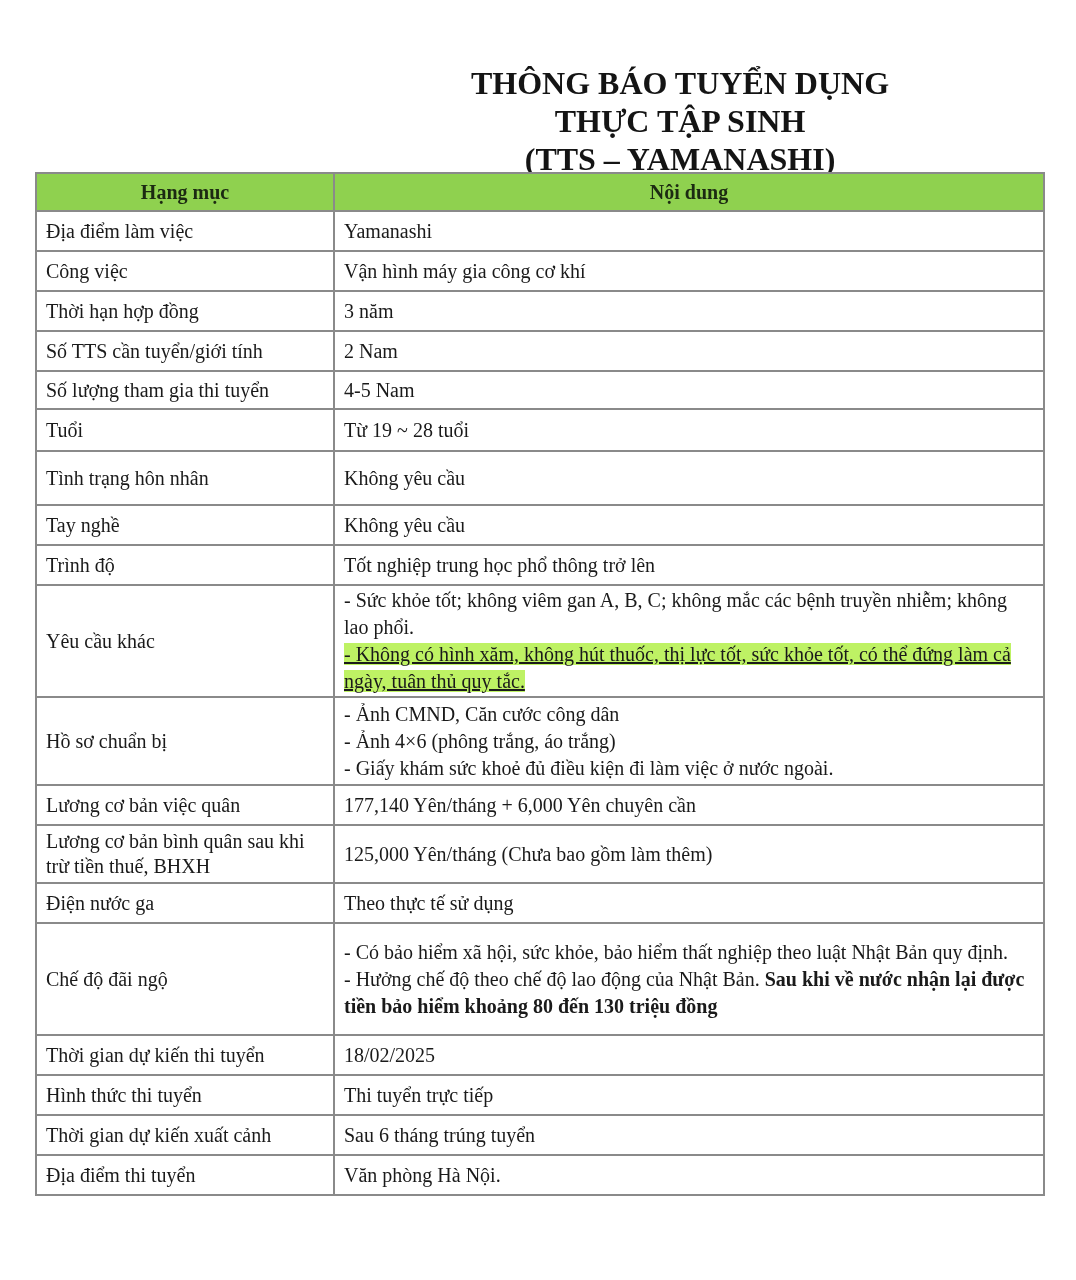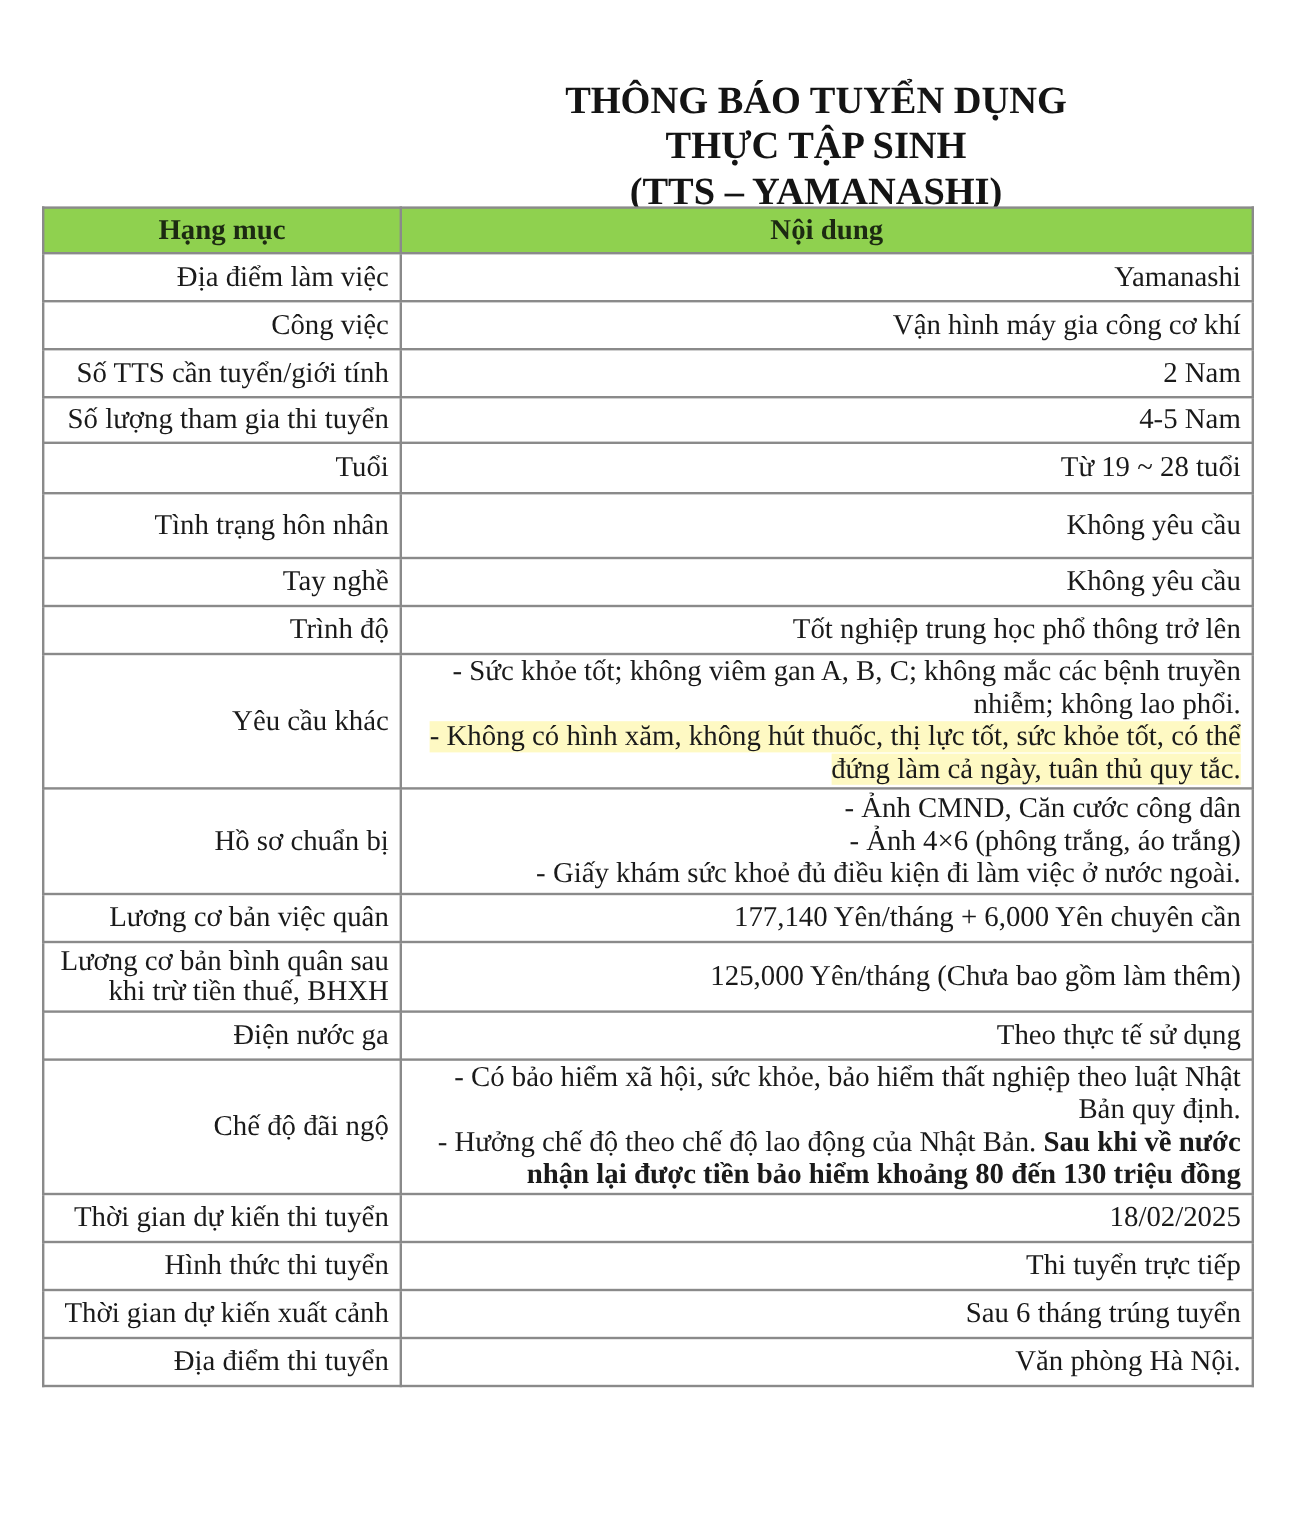--- a/index.html
+++ b/index.html
@@ -19,39 +19,38 @@
     font-size: 32px;
     line-height: 38px;
     color: #141414;
   }
   .title div { white-space: nowrap; }
   table {
     position: absolute;
     left: 35px; top: 172px;
     width: 1010px;
     border-collapse: collapse;
-    font-size: 24px;
+    font-size: 20px;
   }
   td {
     border: 2px solid #8a8a8a;
     padding: 0 9px;
     vertical-align: middle;
     line-height: 27px;
-    text-align: right;
   }
   td.c1 { width: 278px; }
   tr.hdr td {
     background: #8fd14f;
     font-weight: bold;
     text-align: center;
     color: #1c2a12;
     height: 36px;
   }
   tr.r td { height: 36px; }
-  .hl { background: #fef9c3; }
+  .hl { background: #bef264; text-decoration: underline; }
   .bold { font-weight: bold; }
 </style>
 </head>
 <body>
 
 <div class="title">
   <div>THÔNG BÁO TUYỂN DỤNG</div>
   <div>THỰC TẬP SINH</div>
   <div>(TTS – YAMANASHI)</div>
 </div>
@@ -63,20 +62,24 @@
     <td>Nội dung</td>
   </tr>
 
   <tr class="r" style="height:40px">
     <td class="c1">Địa điểm làm việc</td>
     <td>Yamanashi</td>
   </tr>
   <tr class="r" style="height:40px">
     <td class="c1">Công việc</td>
     <td>Vận hình máy gia công cơ khí</td>
+  </tr>
+  <tr class="r" style="height:40px">
+    <td class="c1">Thời hạn hợp đồng</td>
+    <td>3 năm</td>
   </tr>
   <tr class="r" style="height:40px">
     <td class="c1">Số TTS cần tuyển/giới tính</td>
     <td>2 Nam</td>
   </tr>
   <tr class="r" style="height:24px">
     <td class="c1">Số lượng tham gia thi tuyển</td>
     <td>4-5 Nam</td>
   </tr>
 

